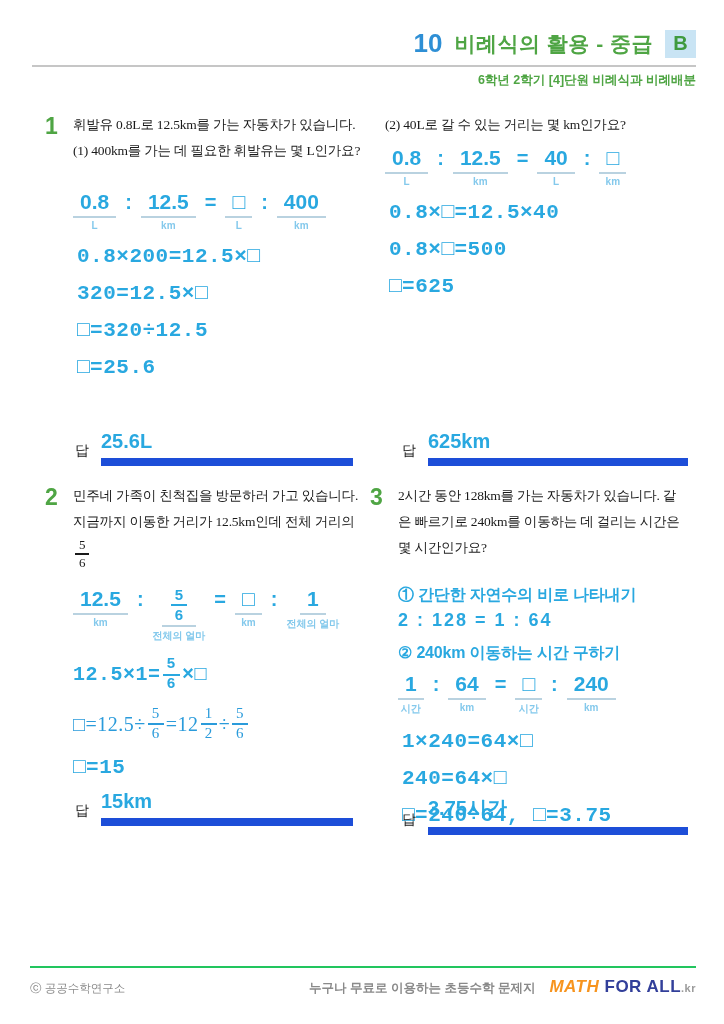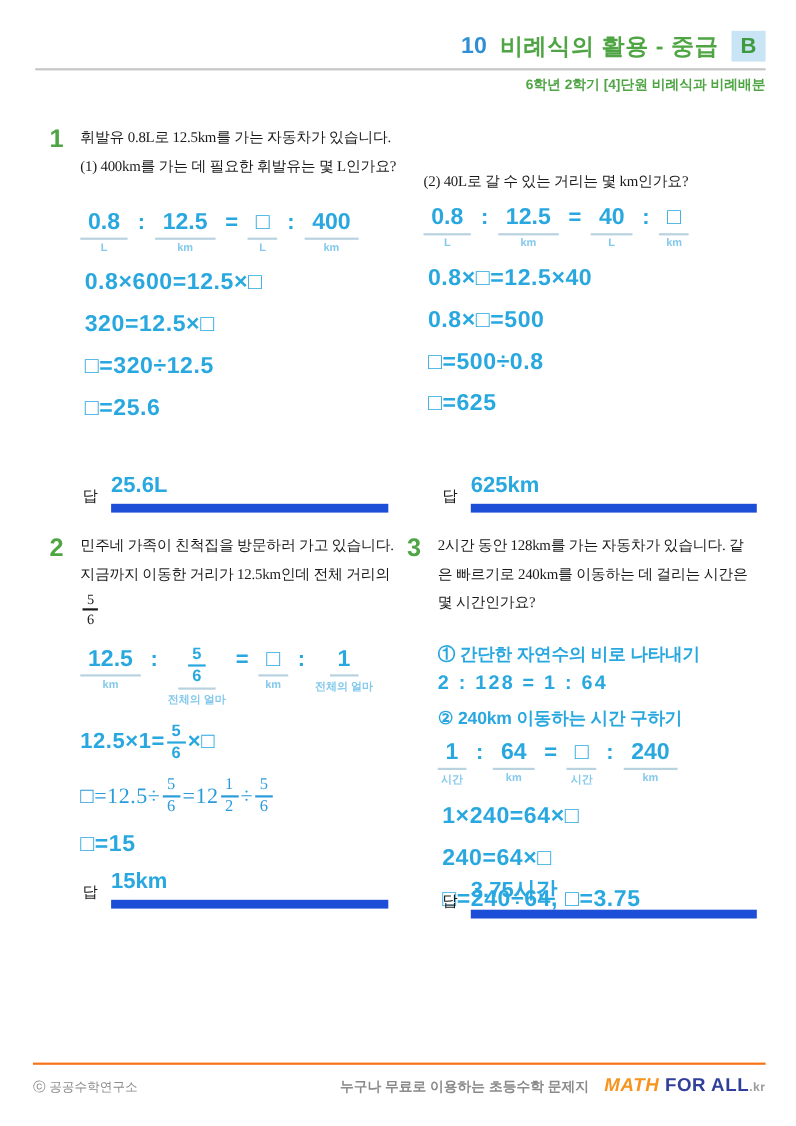--- a/index.html
+++ b/index.html
@@ -5,38 +5,38 @@
   * { margin:0; padding:0; box-sizing:border-box; }
   html,body { background:#e9e9e9; }
   .page {
     position:relative; width:724px; height:1024px; background:#ffffff;
     margin:0 auto; overflow:hidden;
     font-family:"Liberation Serif","DejaVu Serif",serif; color:#222;
   }
   
   .header { position:absolute; top:28px; left:32px; right:28px; }
   .header-row { display:flex; justify-content:flex-end; align-items:center; gap:12px; }
-  .header-num { color:#2e8fd5; font-family:"Liberation Sans",sans-serif; font-weight:bold; font-size:21px; }
+  .header-num { color:#2e8fd5; font-family:"Liberation Sans",sans-serif; font-weight:bold; font-size:26px; }
   .header-title { color:#4fa544; font-family:"Liberation Sans",sans-serif; font-weight:bold; font-size:21px; letter-spacing:0.5px; }
   .header-badge { width:31px; height:28px; background:#c9e4f4; color:#3f9a3f;
     font-family:"Liberation Sans",sans-serif; font-weight:bold; font-size:20px;
     display:flex; align-items:center; justify-content:center; }
   .header-rule { border-bottom:2.5px solid #c6c6c6; margin-top:6px; }
   .header-subtitle { text-align:right; color:#4fa544; font-family:"Liberation Sans",sans-serif;
     font-weight:bold; font-size:12.5px; margin-top:5px; }
   
   .problem { position:absolute; }
   .pnum { position:absolute; left:0; top:1px; color:#4fa544; font-family:"Liberation Sans",sans-serif;
     font-weight:bold; font-size:23px; }
   .pbody { margin-left:28px; }
   .stmt { font-size:13.5px; line-height:26px; color:#1a1a1a; letter-spacing:-0.2px; }
   .stmt-frac-line { display:flex; align-items:center; gap:6px; margin-top:3px; }
   
   .blue { color:#29a8e0; font-family:"Liberation Sans","DejaVu Sans",sans-serif; font-weight:bold; }
-  .step { font-size:21px; margin-top:14px; letter-spacing:0.5px; }
+  .step { font-size:21px; margin-top:14px; letter-spacing:0.5px;font-family:Liberation Mono, monospace; }
   .step-tall { display:flex; align-items:center; }
   
   .prop { display:flex; align-items:flex-start; gap:9px; margin-top:26px; }
   .pterm { display:flex; flex-direction:column; align-items:center; }
   .pval { font-size:21px; line-height:24px; border-bottom:2px solid #b9d2e0; padding:0 7px 2px 7px; }
   .plabel { font-size:10px; color:#84c9ec; margin-top:2px; white-space:nowrap; }
   .psep { font-size:20px; line-height:24px; }
   
   .frac { display:inline-flex; flex-direction:column; align-items:center; line-height:1.05; vertical-align:middle; margin:0 2px; }
   .frac .fnum { padding:0 4px 1px 4px; border-bottom:2px solid currentColor; }
@@ -47,21 +47,21 @@
   .serifmath .frac { font-size:15px; }
   
   .answer-row { position:absolute; display:flex; align-items:flex-end; gap:12px; }
   .ans-label { font-size:14px; color:#1a1a1a; padding-bottom:6px; }
   .ans-line { flex:1; border-bottom:8px solid #1d4ed8; text-align:left; padding-bottom:5px; }
   .ans-value { color:#29a8e0; font-family:"Liberation Sans",sans-serif; font-weight:bold; font-size:20px; }
   
   .step-title { color:#29a8e0; font-family:"Liberation Sans",sans-serif; font-weight:bold; font-size:16px; margin-top:12px; letter-spacing:-0.2px; }
   .ratio-line { font-size:18px; letter-spacing:2px; margin-top:4px; }
   
-  .footer { position:absolute; left:30px; right:28px; top:966px; border-top:2px solid #f97316;
+  .footer { position:absolute; left:30px; right:28px; top:966px; border-top:2px solid #22c55e;
     padding-top:9px; display:flex; justify-content:space-between; align-items:baseline;
     font-family:"Liberation Sans",sans-serif; }
   .footer-copy { color:#8a8a8a; font-size:11.5px; }
   .footer-right { display:flex; align-items:flex-end; gap:14px; }
   .footer-tagline { color:#8a8a8a; font-size:12.5px; font-weight:bold; }
   .brand { font-weight:bold; font-size:17px; letter-spacing:0.5px; }
   .brand-math { color:#f7941e;font-style:italic; }
   .brand-forall { color:#323f9a; }
   .brand-kr { color:#9a9a9a; font-size:11px; font-weight:bold; }
 </style>
@@ -100,30 +100,30 @@
             <span class="pval">□</span>
             <span class="plabel">L</span>
           </span>
         <span class="psep">:</span>
         <span class="pterm">
             <span class="pval">400</span>
             <span class="plabel">km</span>
           </span>
       </div>
       <div style="margin-left:4px;">
-        <div class="blue step">0.8×600=12.5×□</div>
+        <div class="blue step">0.8×200=12.5×□</div>
         <div class="blue step">320=12.5×□</div>
         <div class="blue step">□=320÷12.5</div>
         <div class="blue step">□=25.6</div>
       </div>
     </div>
   </div>
 
   <div class="problem" style="left:385px; top:112px; width:315px;">
-    <div class="pbody" style="margin-left:0;margin-top:40px;">
+    <div class="pbody" style="margin-left:0;">
       <div class="stmt">(2) 40L로 갈 수 있는 거리는 몇 km인가요?</div>
       <div class="prop blue" style="margin-top:8px;">
         <span class="pterm">
             <span class="pval">0.8</span>
             <span class="plabel">L</span>
           </span>
         <span class="psep">:</span>
         <span class="pterm">
             <span class="pval">12.5</span>
             <span class="plabel">km</span>
@@ -135,21 +135,20 @@
           </span>
         <span class="psep">:</span>
         <span class="pterm">
             <span class="pval">□</span>
             <span class="plabel">km</span>
           </span>
       </div>
       <div style="margin-left:4px;">
         <div class="blue step">0.8×□=12.5×40</div>
         <div class="blue step">0.8×□=500</div>
-        <div class="blue step">□=500÷0.8</div>
         <div class="blue step">□=625</div>
       </div>
     </div>
   </div>
 
   <div class="answer-row" style="left:75px; top:430px; width:278px;">
     <span class="ans-label">답</span>
     <span class="ans-line"><span class="ans-value">25.6L</span></span>
   </div>
   <div class="answer-row" style="left:402px; top:430px; width:286px;">

